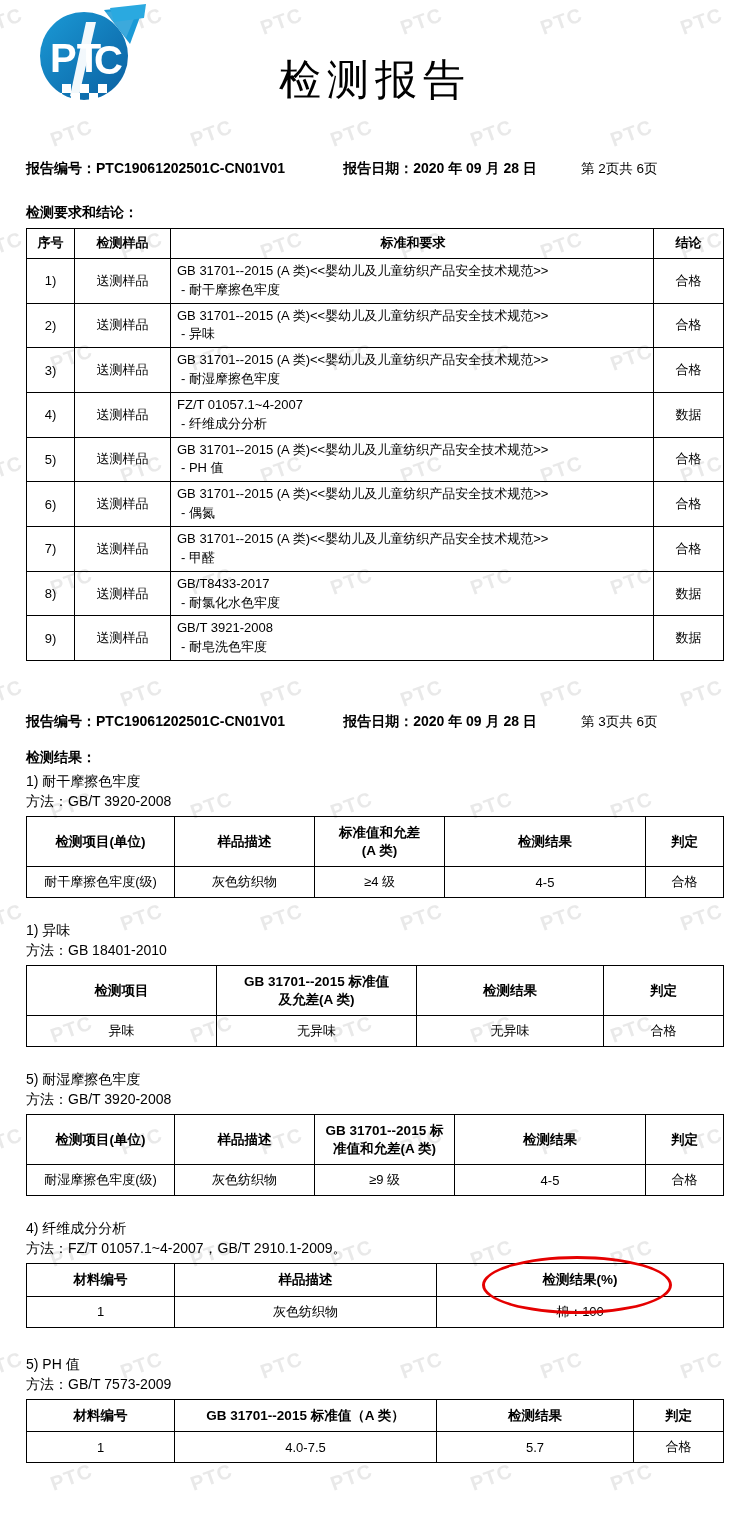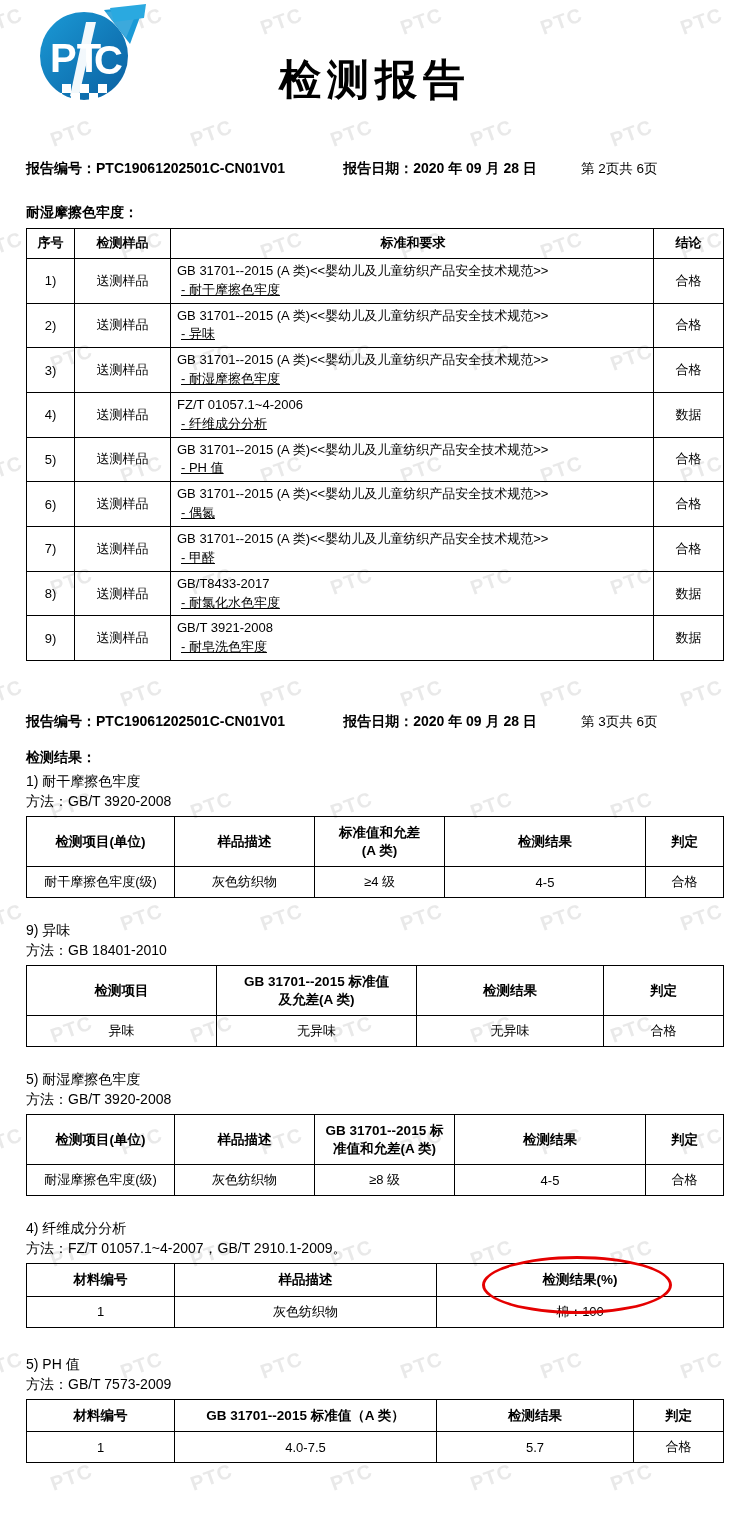--- a/index.html
+++ b/index.html
@@ -22,21 +22,21 @@
     transform:rotate(-20deg);
     letter-spacing:1px;
     white-space:nowrap;
   }
   .page { position:relative; z-index:1; padding:0 26px; }
 
   
   .top { position:relative; height:150px; }
   .logo { position:absolute; left:0; top:4px; width:140px; height:120px; }
   .title {
-    text-align:center; font-size:42px; font-weight:bold;
+    text-align:center; font-size:42px; font-weight:normal;
     letter-spacing:6px; padding-top:52px;
   }
 
   
   .metaline {
     display:flex; align-items:flex-start;
     font-size:14px; font-weight:bold;
     margin:10px 0 0 0;
   }
   .metaline .val { font-weight:bold; }
@@ -49,21 +49,21 @@
   table { border-collapse:collapse; width:100%; background:transparent; }
   td, th { border:1px solid #000; font-size:13px; font-weight:normal; }
 
   
   .req td { padding:3px 4px; }
   .req .hd { text-align:center; font-weight:bold; padding:5px 4px; }
   .req .c-no { width:48px; text-align:center; }
   .req .c-item { width:96px; text-align:center; }
   .req .c-std { padding-left:6px; line-height:1.45; }
   .req .c-res { width:70px; text-align:center; }
-  .req .sub { display:block; padding-left:4px;text-decoration:underline; }
+  .req .sub { display:block; padding-left:4px; }
 
   
   .blk { margin-top:14px; }
   .blk .h1 { font-size:14px; margin:0 0 2px 0; }
   .blk .h2 { font-size:14px; margin:0 0 5px 0; }
   .res th { text-align:center; font-weight:bold; padding:7px 4px; font-size:13.5px; line-height:1.3; }
   .res td { text-align:center; padding:6px 4px; font-size:13px; }
 
   .hr-space { height:18px; }
 
@@ -196,21 +196,21 @@
 
   <div class="metaline">
     <span>报告编号：</span>
     <span class="val">PTC19061202501C-CN01V01</span>
     <span class="seg2">
       <span>报告日期：</span><span class="dnum">2020 年 09 月 28 日</span>
     </span>
     <span class="seg3">第 2页共 6页</span>
   </div>
 
-  <div class="sect-title">耐湿摩擦色牢度：</div>
+  <div class="sect-title">检测要求和结论：</div>
 
   <table class="req">
     <tbody>
         <tr>
       <td class="hd c-no">序号</td>
       <td class="hd c-item">检测样品</td>
       <td class="hd c-std" style="text-align:center">标准和要求</td>
       <td class="hd c-res">结论</td>
     </tr>
 
@@ -238,21 +238,21 @@
       <td class="c-std">
         <span>GB 31701--2015 (A 类)&lt;&lt;婴幼儿及儿童纺织产品安全技术规范&gt;&gt;</span>
         <span class="sub">-   耐湿摩擦色牢度</span>
       </td>
       <td class="c-res">合格</td>
     </tr>
     <tr>
       <td class="c-no">4)</td>
       <td class="c-item">送测样品</td>
       <td class="c-std">
-        <span>FZ/T 01057.1~4-2006</span>
+        <span>FZ/T 01057.1~4-2007</span>
         <span class="sub">-   纤维成分分析</span>
       </td>
       <td class="c-res">数据</td>
     </tr>
     <tr>
       <td class="c-no">5)</td>
       <td class="c-item">送测样品</td>
       <td class="c-std">
         <span>GB 31701--2015 (A 类)&lt;&lt;婴幼儿及儿童纺织产品安全技术规范&gt;&gt;</span>
         <span class="sub">-   PH 值</span>
@@ -331,21 +331,21 @@
         <td>灰色纺织物</td>
         <td>≥4 级</td>
         <td>4-5</td>
         <td>合格</td>
       </tr>
     </tbody>
       </table>
   </div>
 
   <div class="blk" style="margin-top:24px;">
-    <div class="h1">9) 异味</div>
+    <div class="h1">1) 异味</div>
     <div class="h2">方法：GB 18401-2010</div>
     <table class="res">
       <tbody>
           <tr>
         <th style="width:190px">检测项目</th>
         <th style="width:200px">
           <span>GB 31701--2015 标准值</span><br>
           <span>及允差(A 类)</span>
         </th>
         <th>检测结果</th>
@@ -372,21 +372,21 @@
         <th style="width:140px">
           <span>GB 31701--2015 标</span><br>
           <span>准值和允差(A 类)</span>
         </th>
         <th>检测结果</th>
         <th style="width:78px">判定</th>
       </tr>
       <tr>
         <td>耐湿摩擦色牢度(级)</td>
         <td>灰色纺织物</td>
-        <td>≥8 级</td>
+        <td>≥9 级</td>
         <td>4-5</td>
         <td>合格</td>
       </tr>
     </tbody>
       </table>
   </div>
 
   <div class="blk" style="margin-top:24px; position:relative;">
     <div class="h1">4) 纤维成分分析</div>
     <div class="h2">方法：FZ/T 01057.1~4-2007，GB/T 2910.1-2009。</div>

